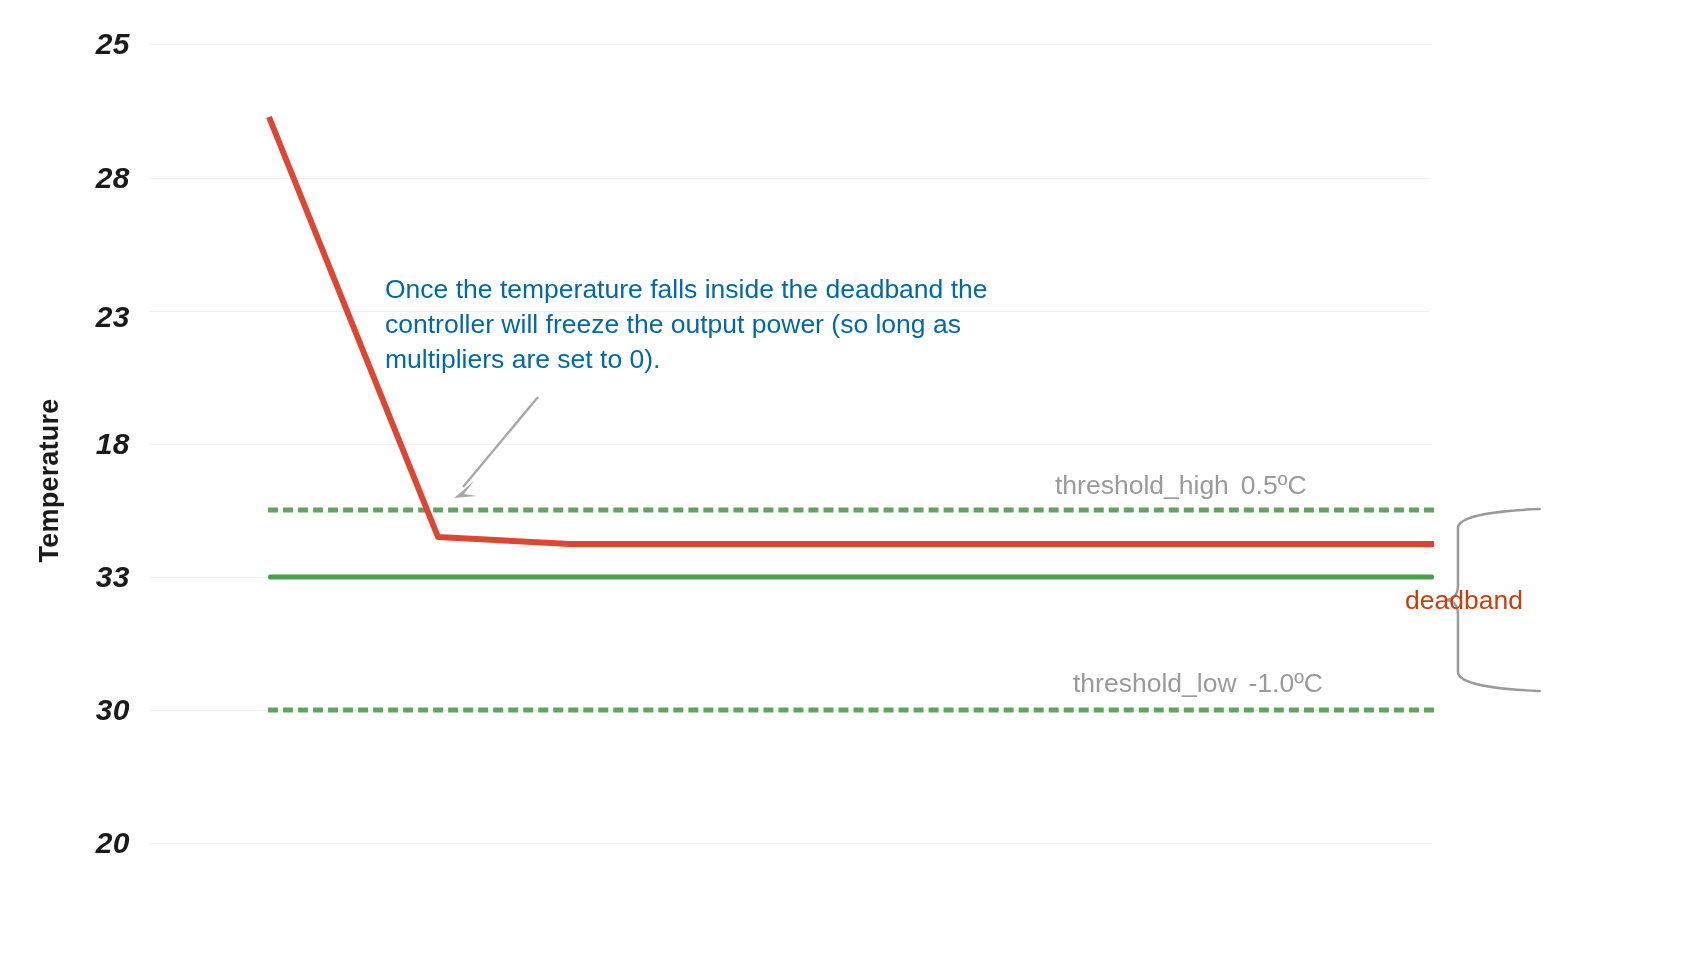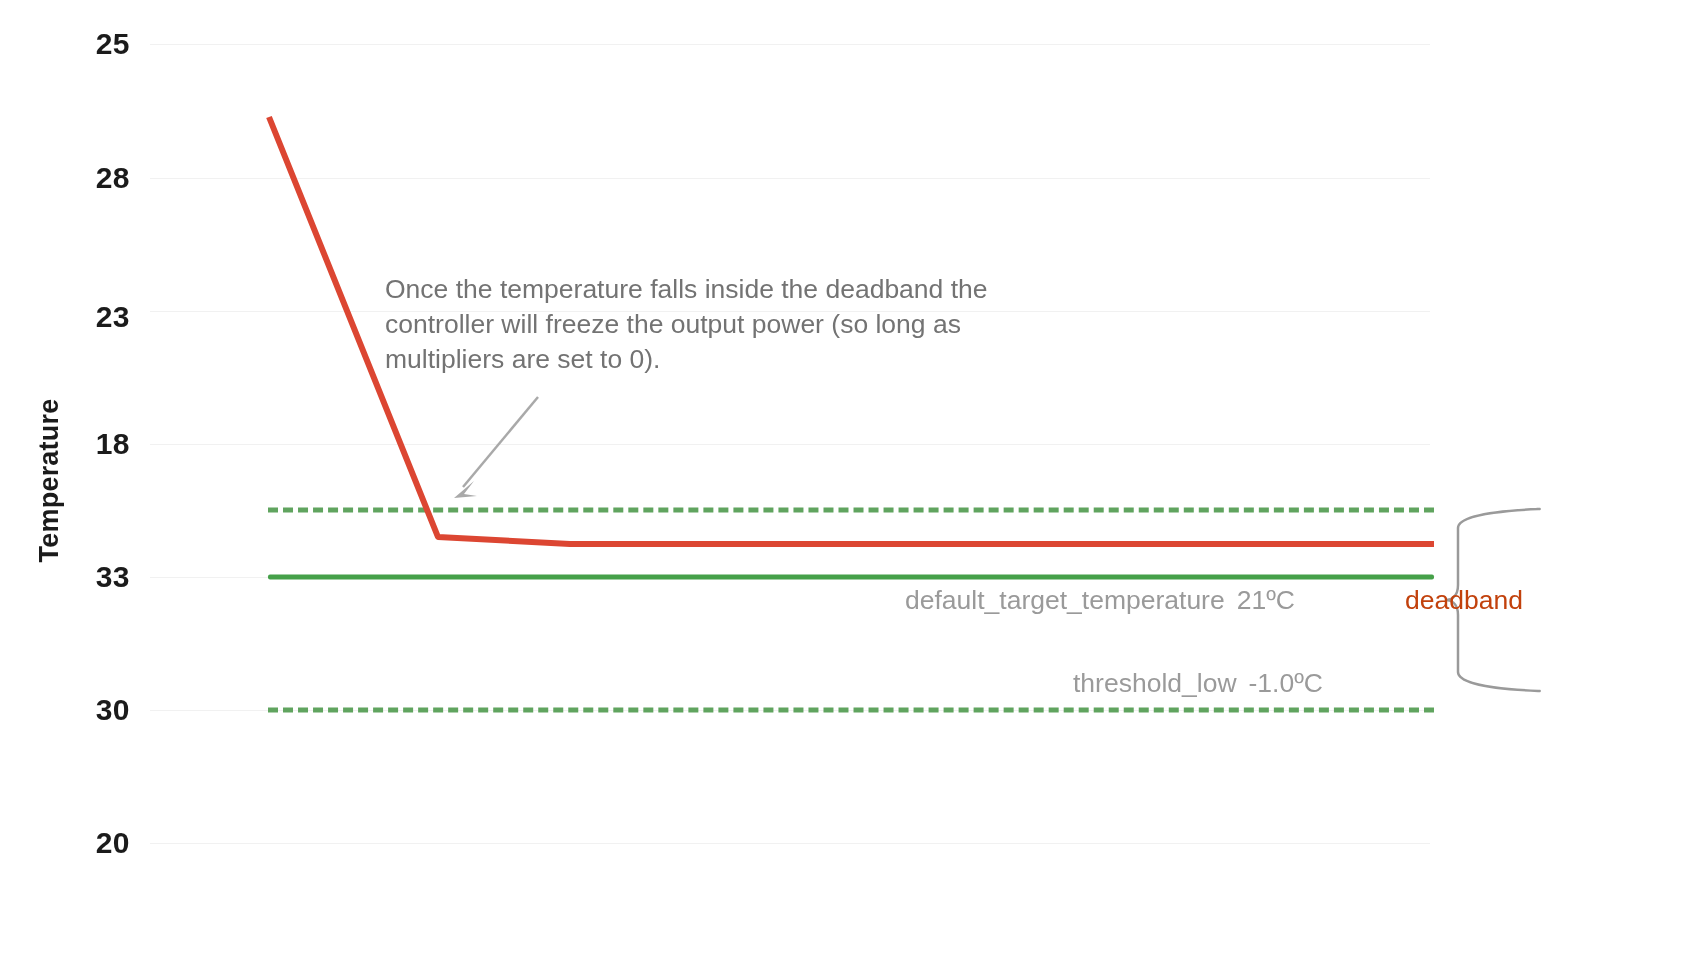--- a/index.html
+++ b/index.html
@@ -43,20 +43,21 @@
   .tick-label {
     position: absolute;
     right: 0;
     width: 100px;
     text-align: right;
     font-size: 30px;
     font-weight: bold;
     color: #1b1b1b;
     transform: translateY(-50%);
     letter-spacing: 0.5px;
+    font-style: italic;
   }
   #tick-label-layer {
     position: absolute;
     left: 20px;
     top: 0;
     width: 110px;
     height: 960px;
   }
 
   
@@ -100,21 +101,21 @@
   }
 
   
   #annotation-text {
     position: absolute;
     left: 385px;
     top: 272px;
     width: 680px;
     font-size: 26.5px;
     line-height: 35px;
-    color: #737373;
+    color: #0369a1;
     white-space: pre-line;
   }
 
   .inline-label {
     position: absolute;
     font-size: 26.5px;
     color: #9a9a9a;
     white-space: nowrap;
     transform: translateY(-50%);
   }
@@ -176,24 +177,24 @@
       </g>
 
       <g fill="none" stroke="#9a9a9a" stroke-width="2.5" stroke-linecap="round">
         <path d="M1287,509 C1307,509 1208,509 1208,528
                  L1208,585 C1208,598 1200,600 1195,600
                  C1200,600 1208,602 1208,615
                  L1208,672 C1208,691 1307,691 1287,691" transform="translate(100,0)"></path>
       </g>
     </svg>
 
-
-    <div class="inline-label" style="left:755px; top:600px;">
-      <span class="lbl-name">default_target_temperature</span><span class="lbl-val">21ºC</span>
+    <div class="inline-label" style="left:905px; top:485px;">
+      <span class="lbl-name">threshold_high</span><span class="lbl-val">0.5ºC</span>
     </div>
+
 
     <div class="inline-label" style="left:905px; top:683px;margin-left:18px;">
       <span class="lbl-name">threshold_low</span><span class="lbl-val">-1.0ºC</span>
     </div>
 
     <div id="deadband-label">deadband</div>
   </div>
 
   <div id="annotation-text">Once the temperature falls inside the deadband the
 controller will freeze the output power (so long as

